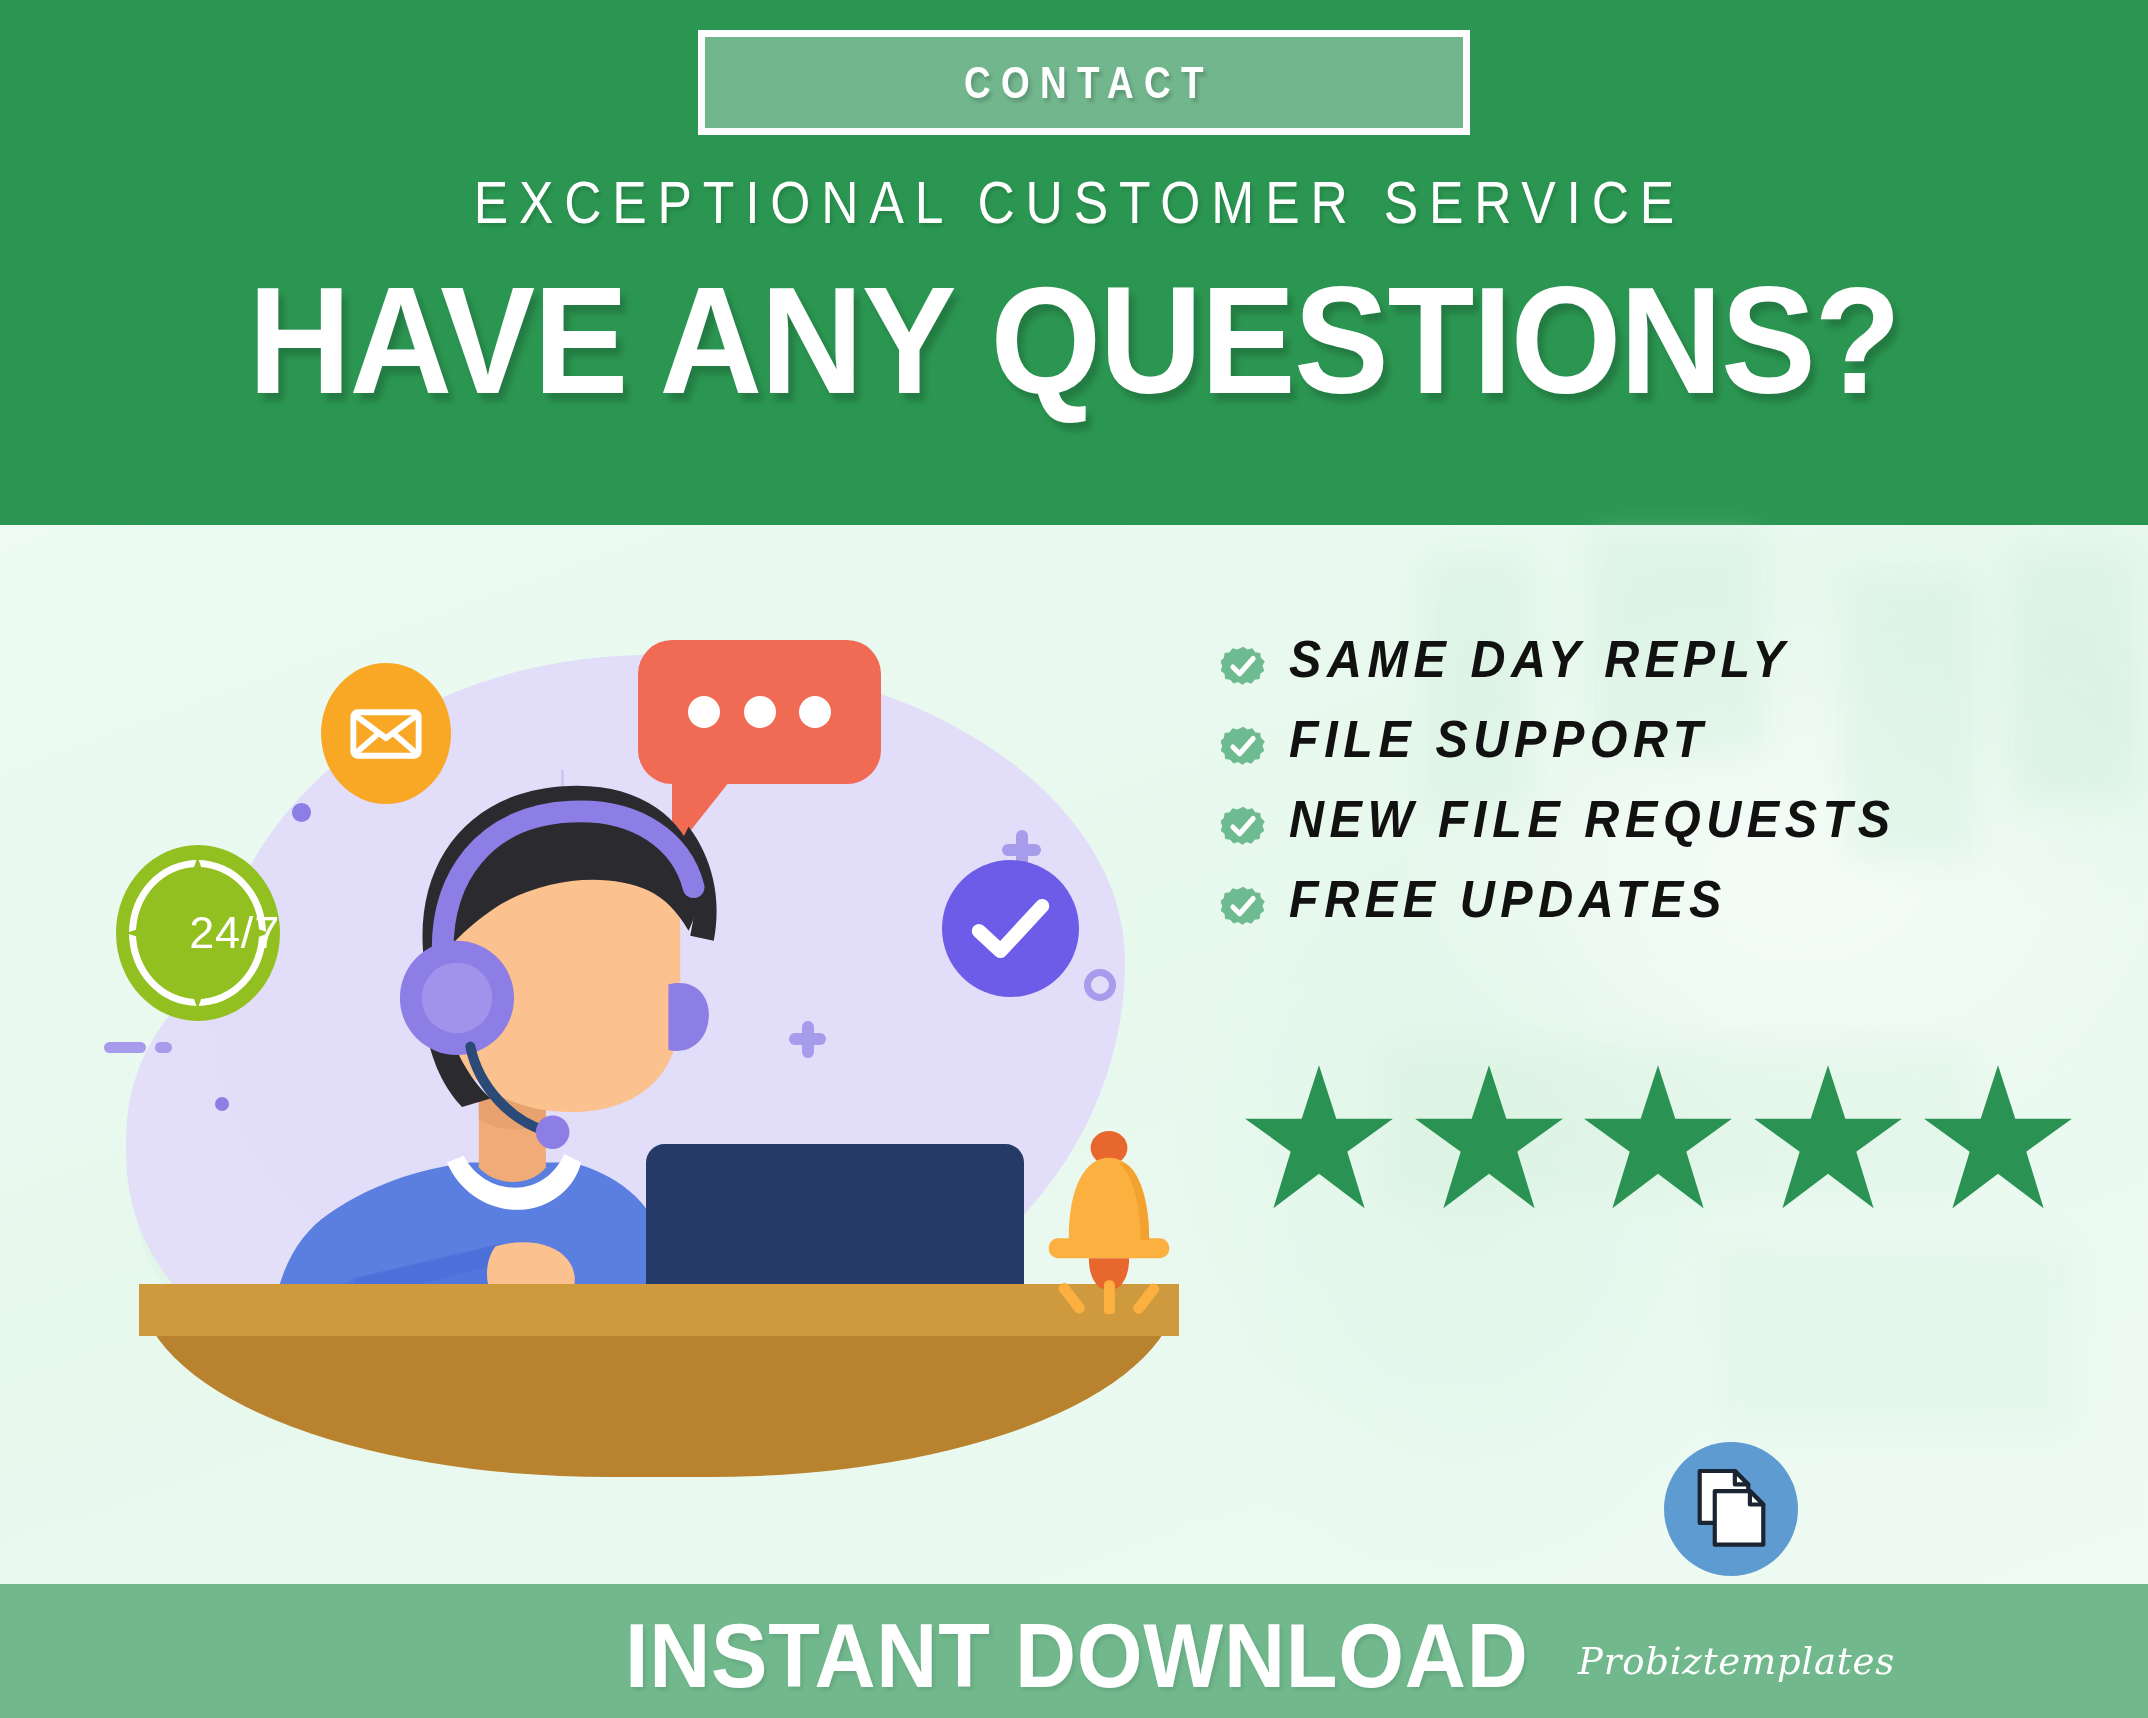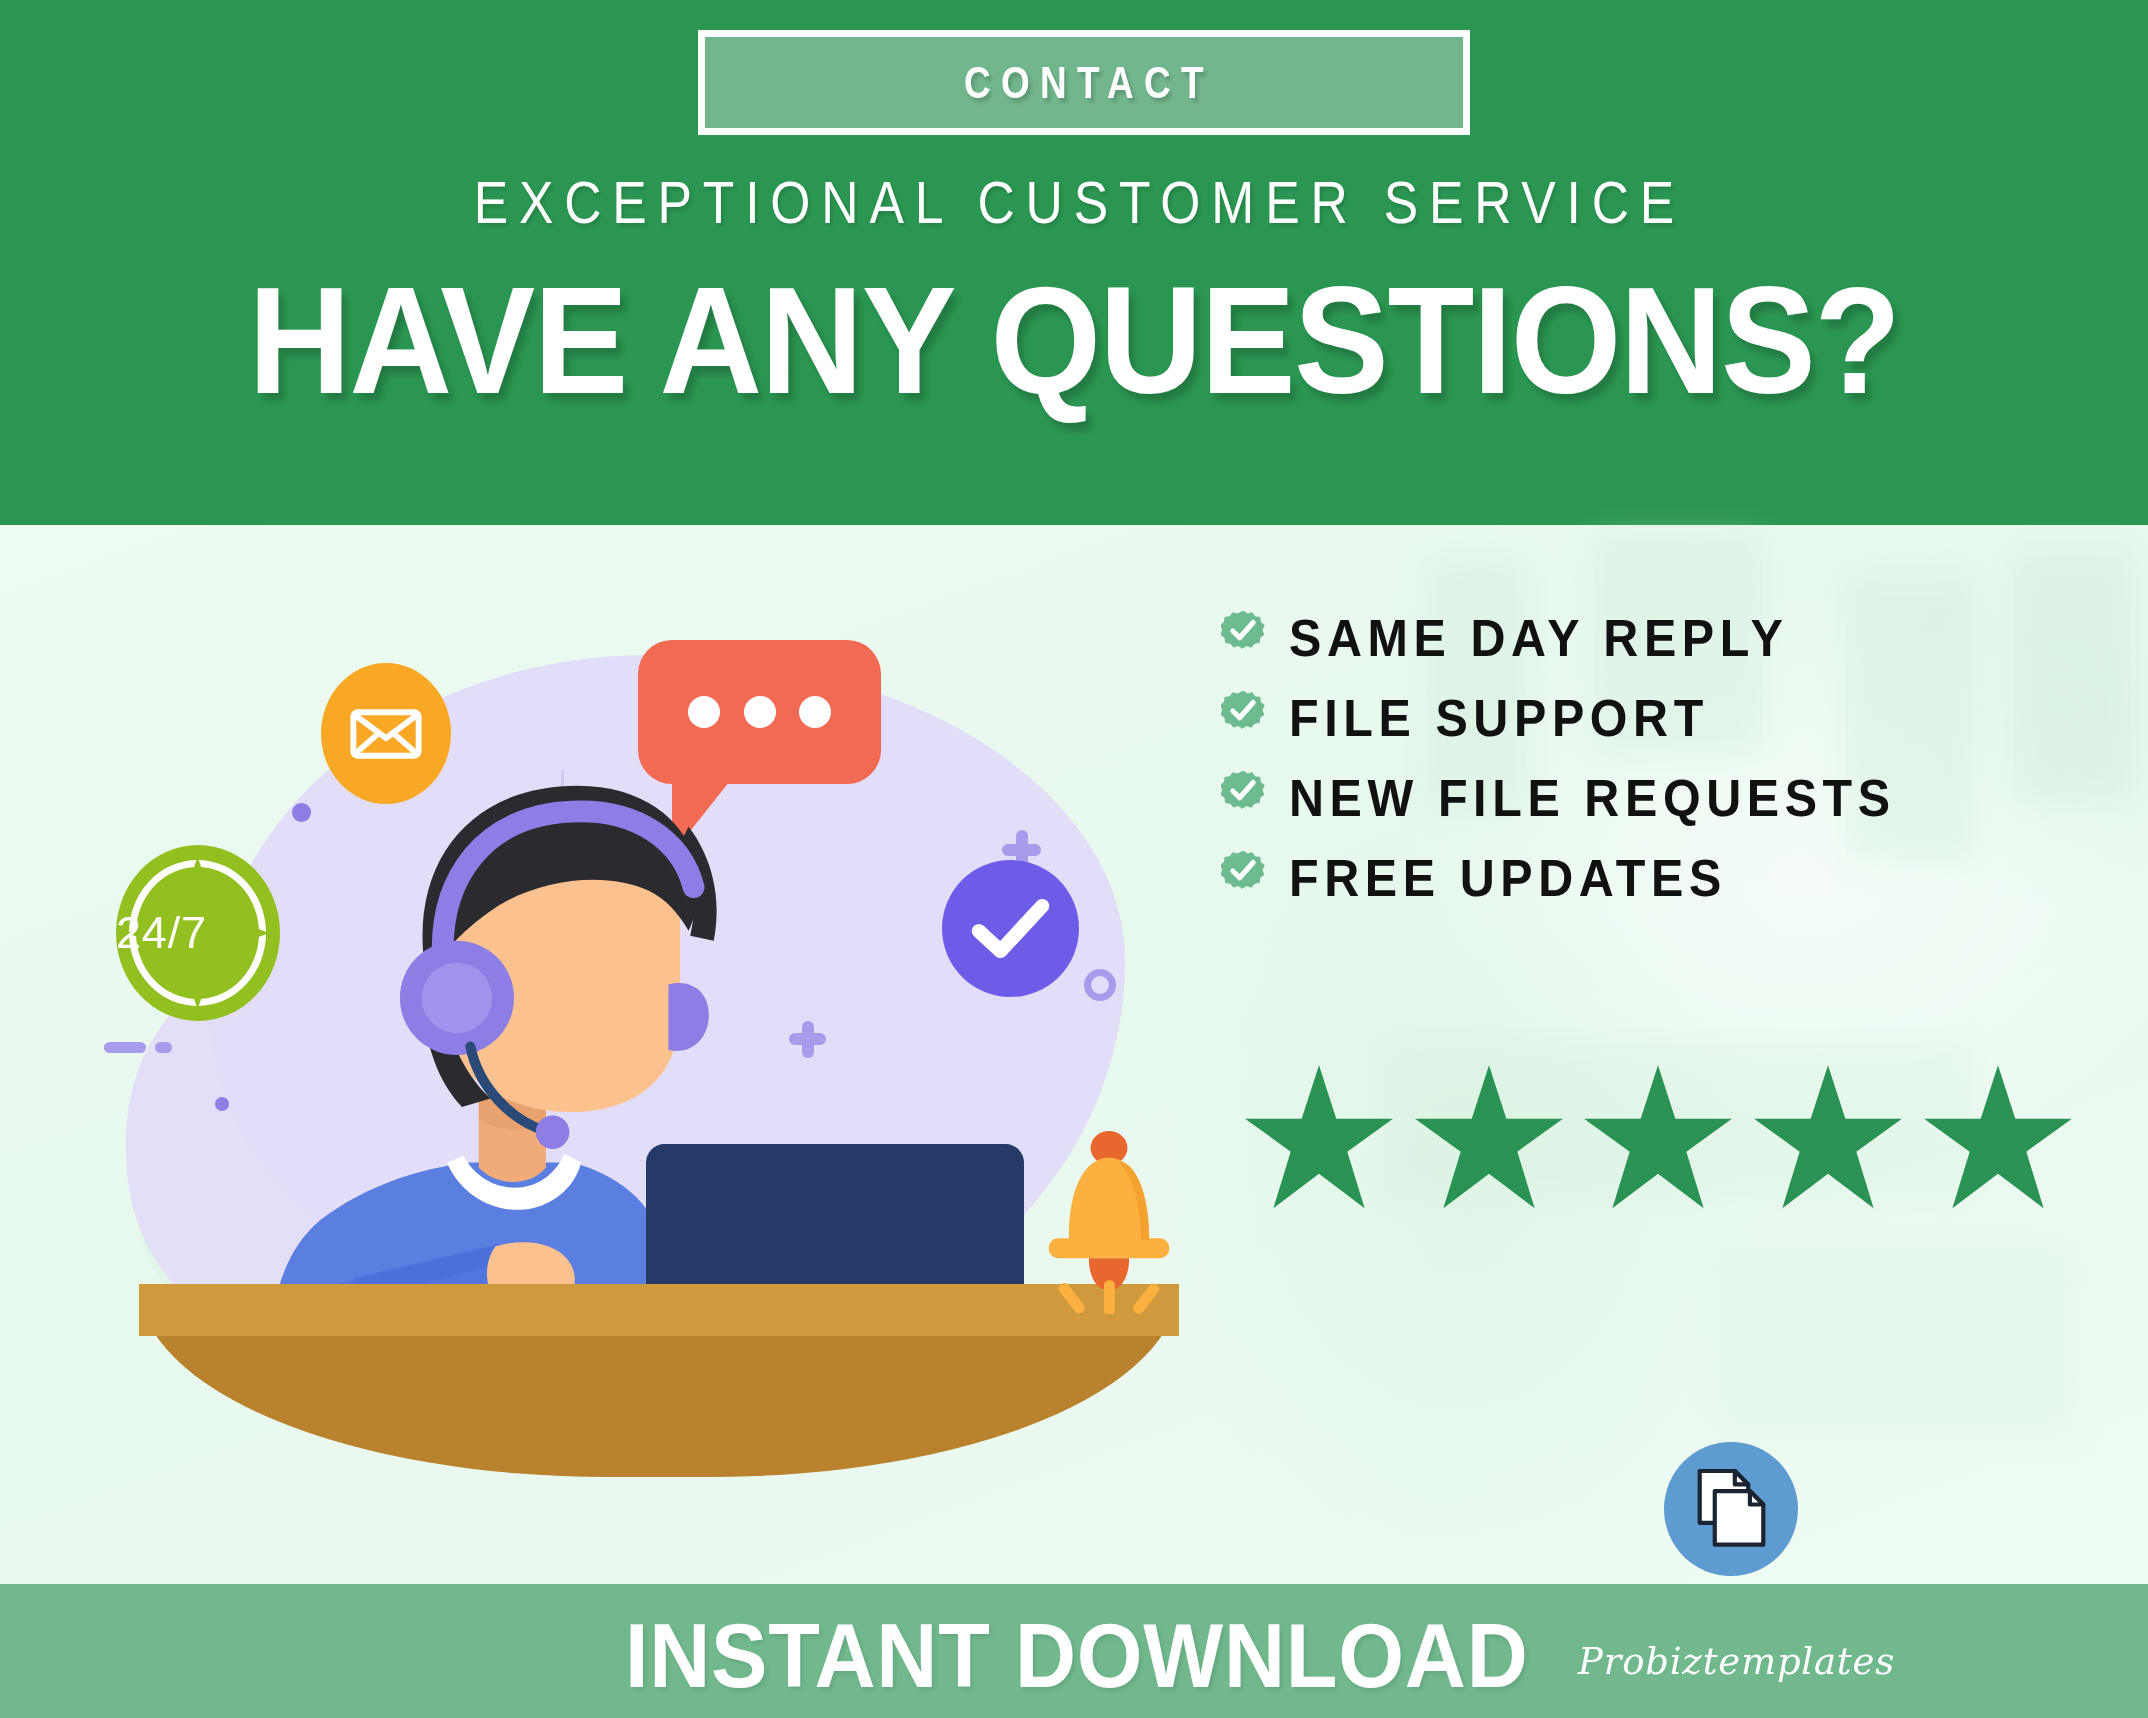--- a/index.html
+++ b/index.html
@@ -196,21 +196,21 @@
   .clock-badge {
     position: absolute;
     left: 15px;
     top: 270px;
     width: 164px;
     height: 176px;
     background: #93c021;
     border-radius: 50%;
     display: flex;
     align-items: center;
-    justify-content: flex-start;
+    justify-content: flex-end;
   }
   .clock-ring {
     position: absolute;
     left: 13.4px; top: 15px;
     width: 137px; height: 146px;
     border: 7.6px solid #ffffff;
     border-radius: 50%;
     box-sizing: border-box;
   }
   .clock-label {
@@ -348,23 +348,24 @@
 
   
   .features {
     position: absolute;
     left: 1221px;
     top: 84px;
     width: 839px;
   }
   .feature-row {
     display: flex;
-    align-items: flex-start;
+    align-items: flex-end;
     height: 80px;
     gap: 23.5px;
+    font-style: italic;
   }
   .feature-badge {
     width: 44px;
     height: 44px;
     flex: 0 0 44px;
     position: relative;
   }
   .feature-label {
     font-family: "Liberation Sans", sans-serif;
     font-weight: bold;

